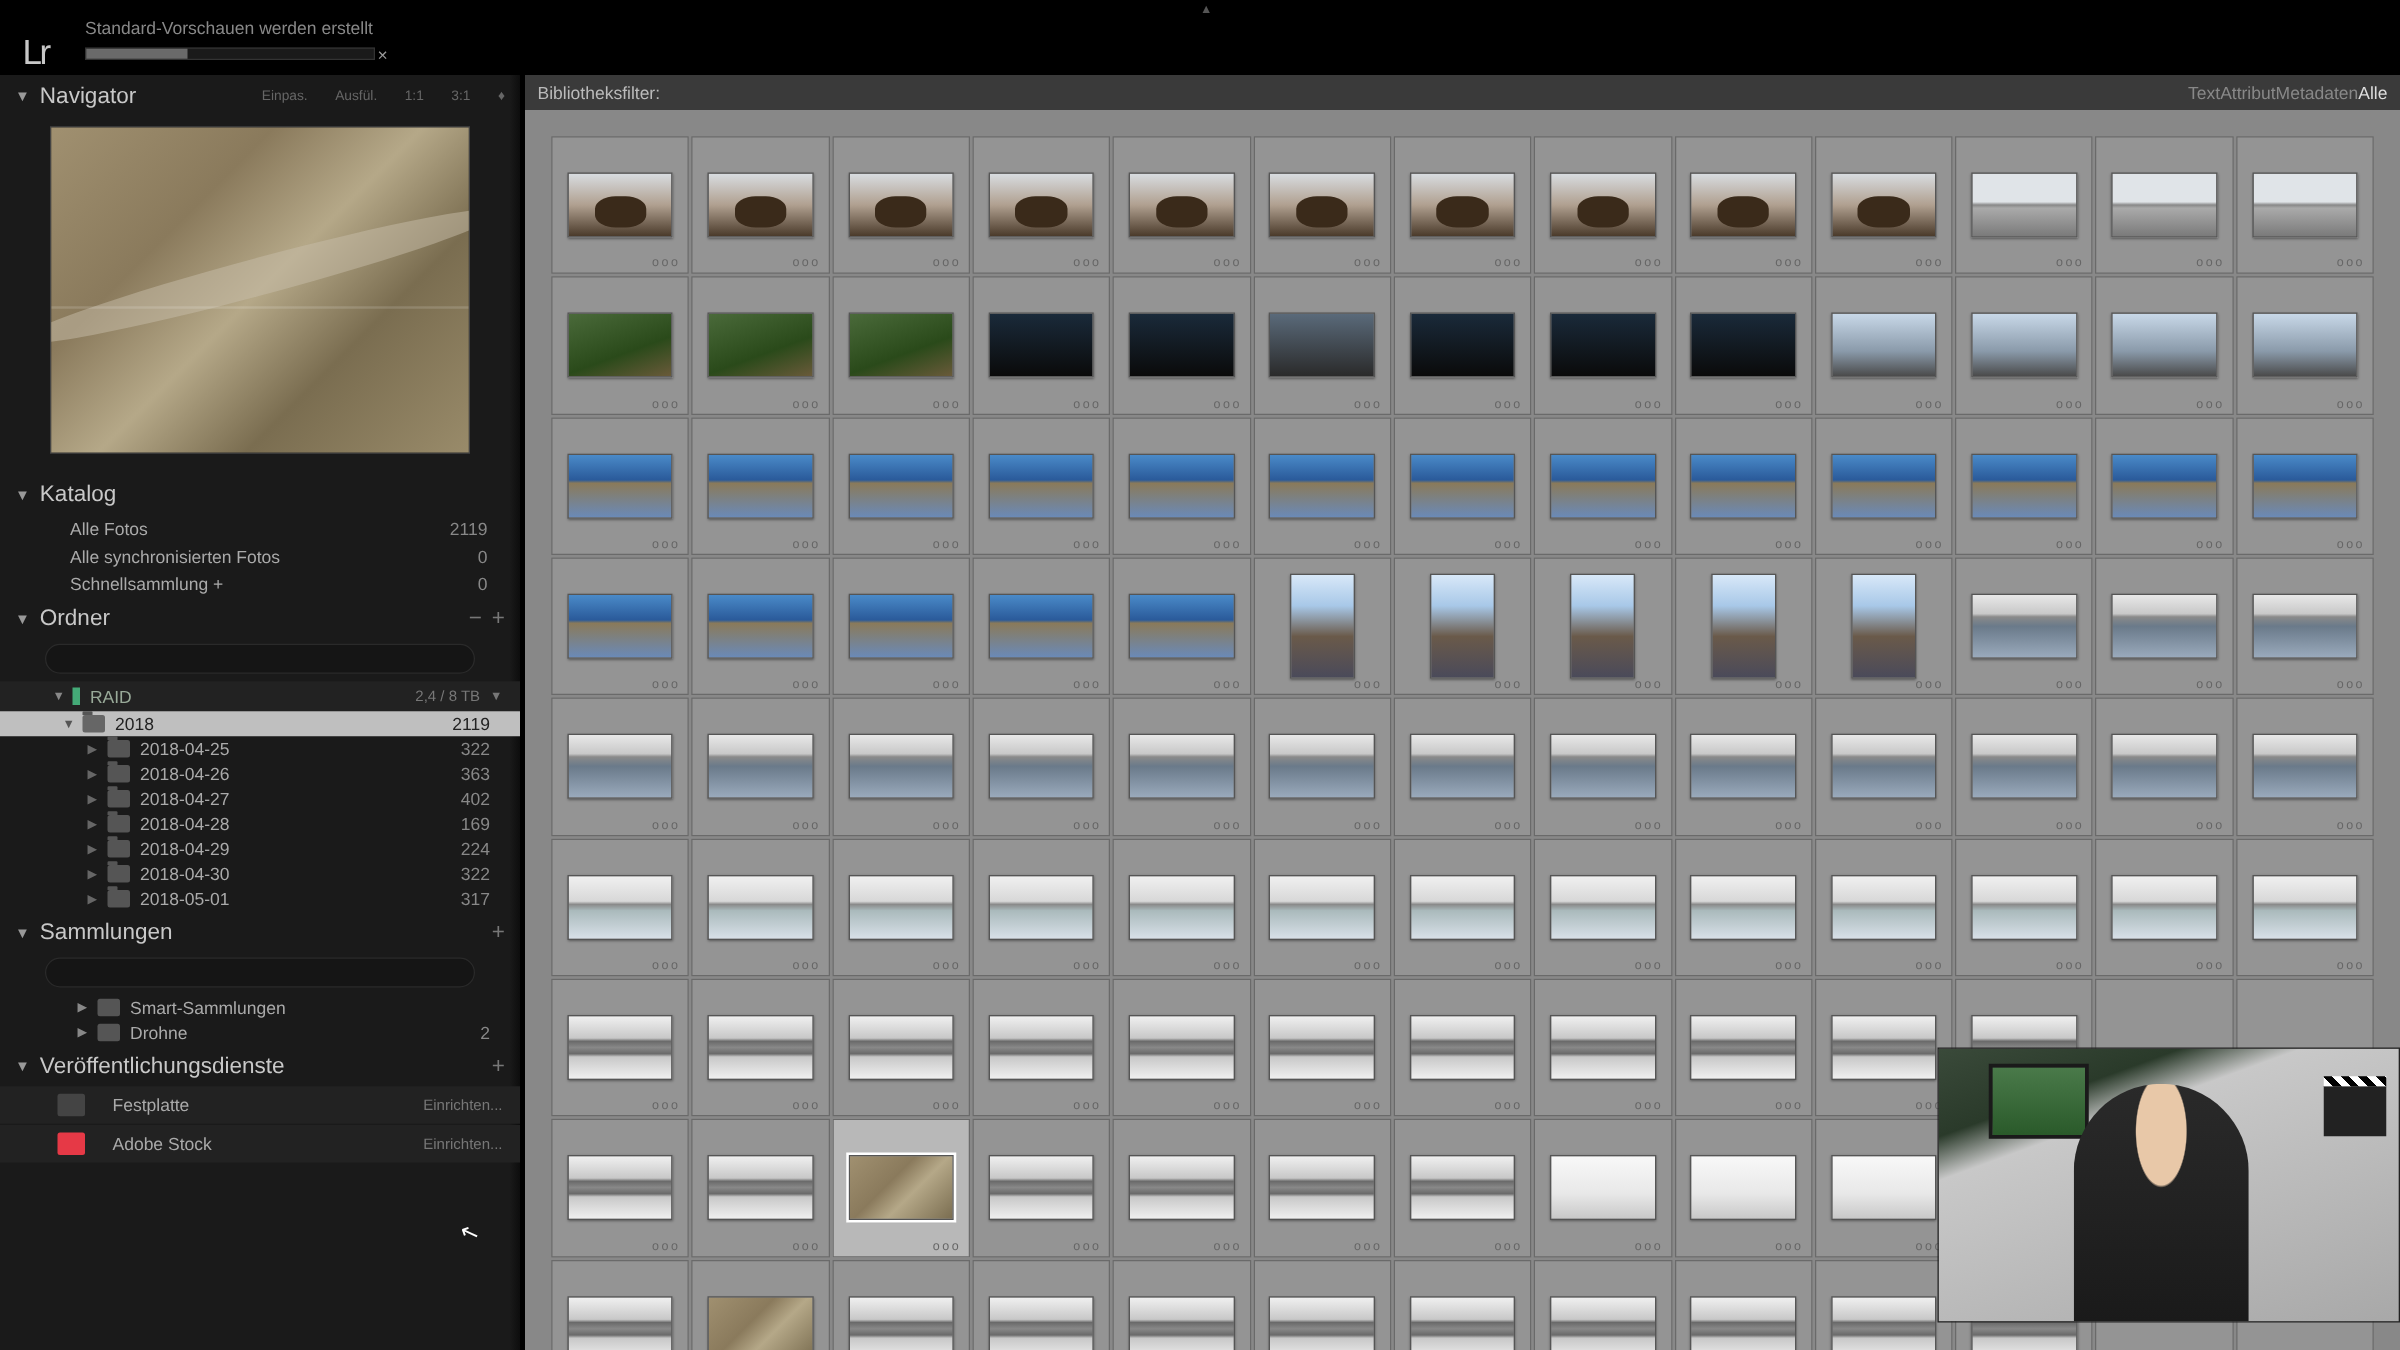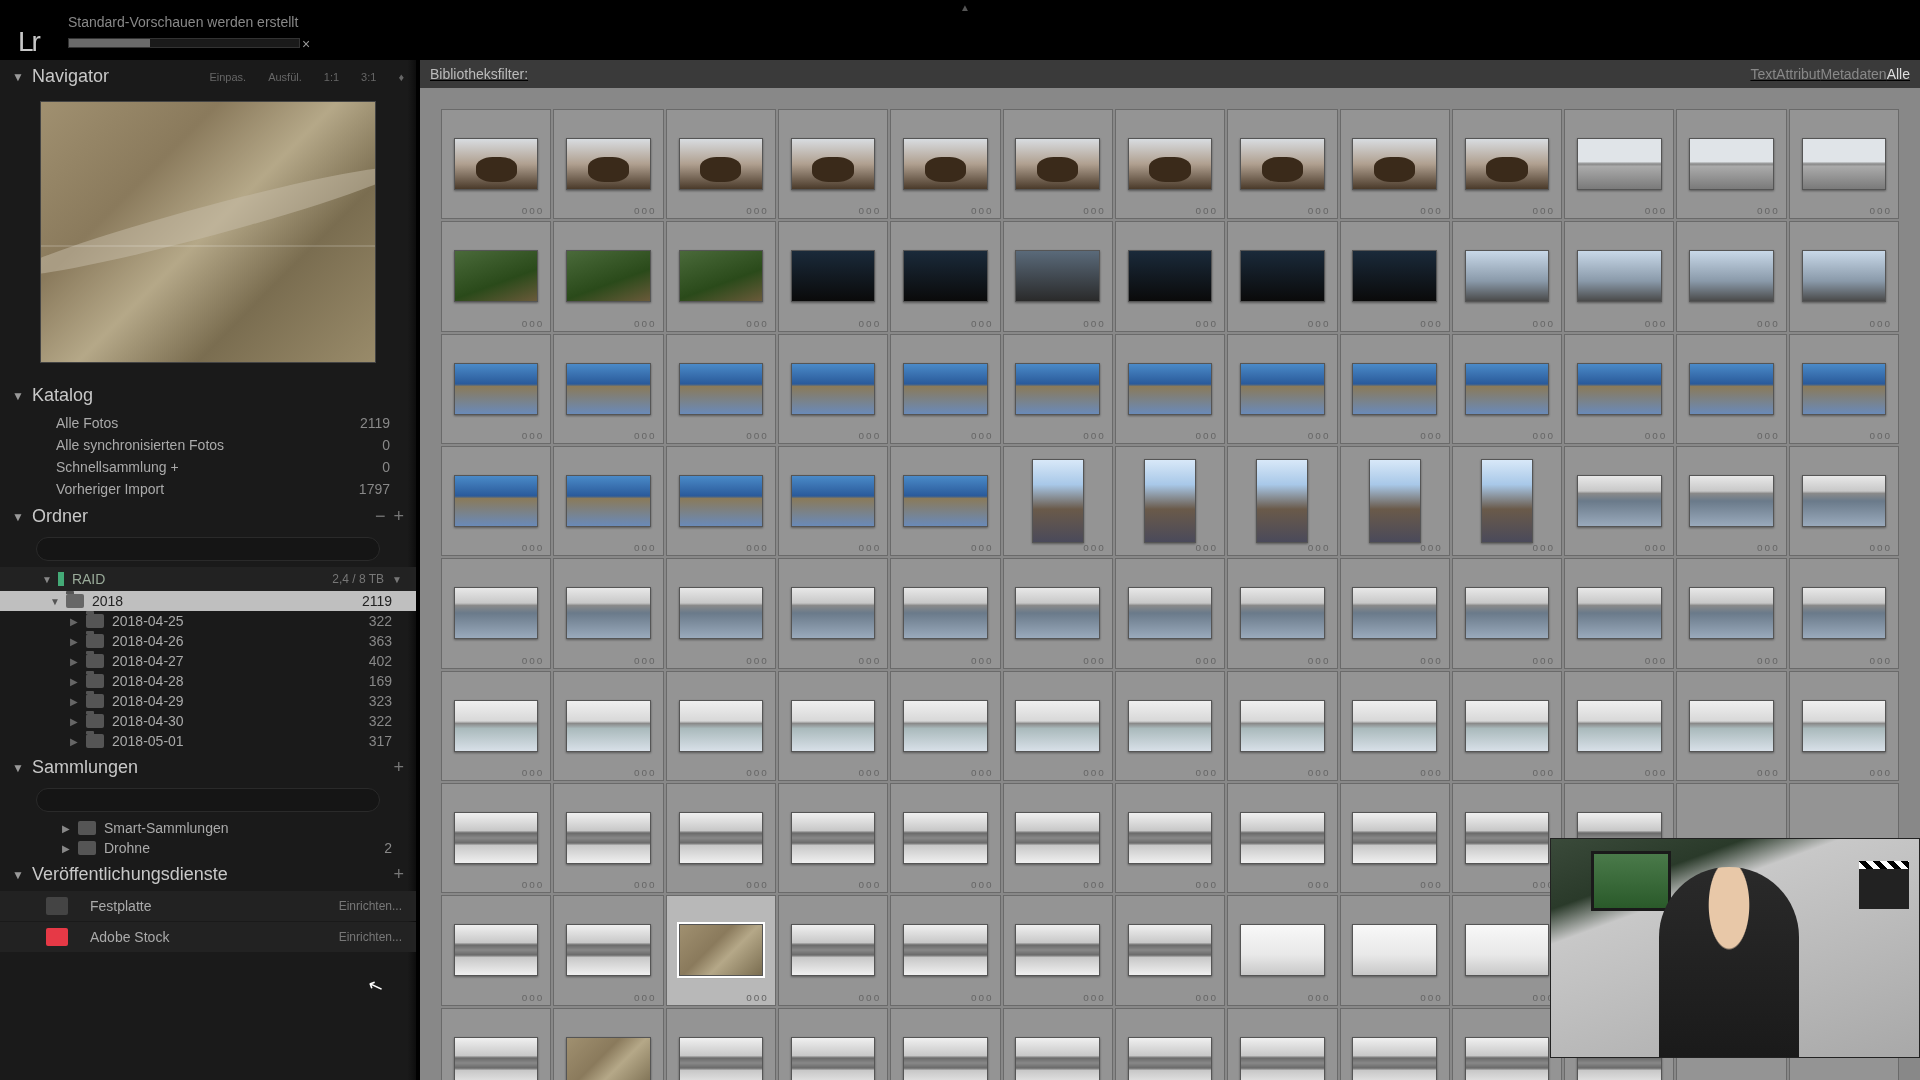--- a/index.html
+++ b/index.html
@@ -66,21 +66,21 @@
 
 .pub-row { display:flex; align-items:center; padding:6px 14px 6px 46px; color:#aaa; font-size:14px; background:#222; margin-bottom:1px; cursor:pointer;gap:12px; }
 .pub-row .picon { width:22px; height:18px; background:#444; border-radius:2px; margin-right:10px; }
 .pub-row .picon.stock { background:#e63946; }
 .pub-row .label { flex:1; }
 .pub-row .action { color:#777; font-size:12px; }
 
 .cursor { position:absolute; left:368px; top:915px; font-size:18px; color:#fff; pointer-events:none; transform:rotate(-20deg); }
 
 
-.grid-area { position:absolute; left:420px; top:60px; right:0; bottom:0; background:#ffffff;text-decoration:underline; }
+.grid-area { position:absolute; left:420px; top:60px; right:0; bottom:0; background:#ffffff; }
 .filter-bar { height:28px; background:#3a3a3a; display:flex; align-items:center; padding:0 10px; color:#aaa; font-size:14px; }
 .filter-bar .title { flex:1; color:#bbb; }
 .filter-bar .opt { margin:0 0; color:#888; cursor:pointer;text-align:right; }
 .filter-bar .opt.active { color:#ddd; }
 
 .grid-scroll { position:absolute; top:28px; left:0; right:0; bottom:0; overflow:hidden; padding:21px; background:#888; }
 .grid { display:grid; grid-template-columns:repeat(13,1fr); gap:2px; }
 .cell { aspect-ratio:1/1; background:#949494; border:1px solid #6a6a6a; position:relative; display:flex; align-items:center; justify-content:center; cursor:pointer; }
 .cell .dots { position:absolute; bottom:2px; right:6px; color:#666; font-size:10px; letter-spacing:2px; }
 .thumb { width:78%; height:48%; background:#999; border:1px solid #555; box-shadow:0 1px 2px rgba(0,0,0,0.4); }
@@ -150,24 +150,20 @@
           <span class="count">2119</span>
         </div>
         <div class="list-row">
           <span class="label">Alle synchronisierten Fotos</span>
           <span class="count">0</span>
         </div>
         <div class="list-row">
           <span class="label">Schnellsammlung  +</span>
           <span class="count">0</span>
         </div>
-        <div class="list-row">
-          <span class="label">Vorheriger Import</span>
-          <span class="count">1797</span>
-        </div>
       </div>
 
   <div class="panel-header">
     <span class="tri">▼</span>
     <span class="flex">Ordner</span>
     <span class="minus">−</span>
     <span class="plus">+</span>
   </div>
   <div class="search-slot"></div>
   <div class="drive-row">
@@ -205,21 +201,21 @@
         <div class="folder-row folder-sub">
           <span class="tri">▶</span>
           <span class="ficon"></span>
           <span class="label">2018-04-28</span>
           <span class="count">169</span>
         </div>
         <div class="folder-row folder-sub">
           <span class="tri">▶</span>
           <span class="ficon"></span>
           <span class="label">2018-04-29</span>
-          <span class="count">323</span>
+          <span class="count">224</span>
         </div>
         <div class="folder-row folder-sub">
           <span class="tri">▶</span>
           <span class="ficon"></span>
           <span class="label">2018-04-30</span>
           <span class="count">322</span>
         </div>
         <div class="folder-row folder-sub">
           <span class="tri">▶</span>
           <span class="ficon"></span>

